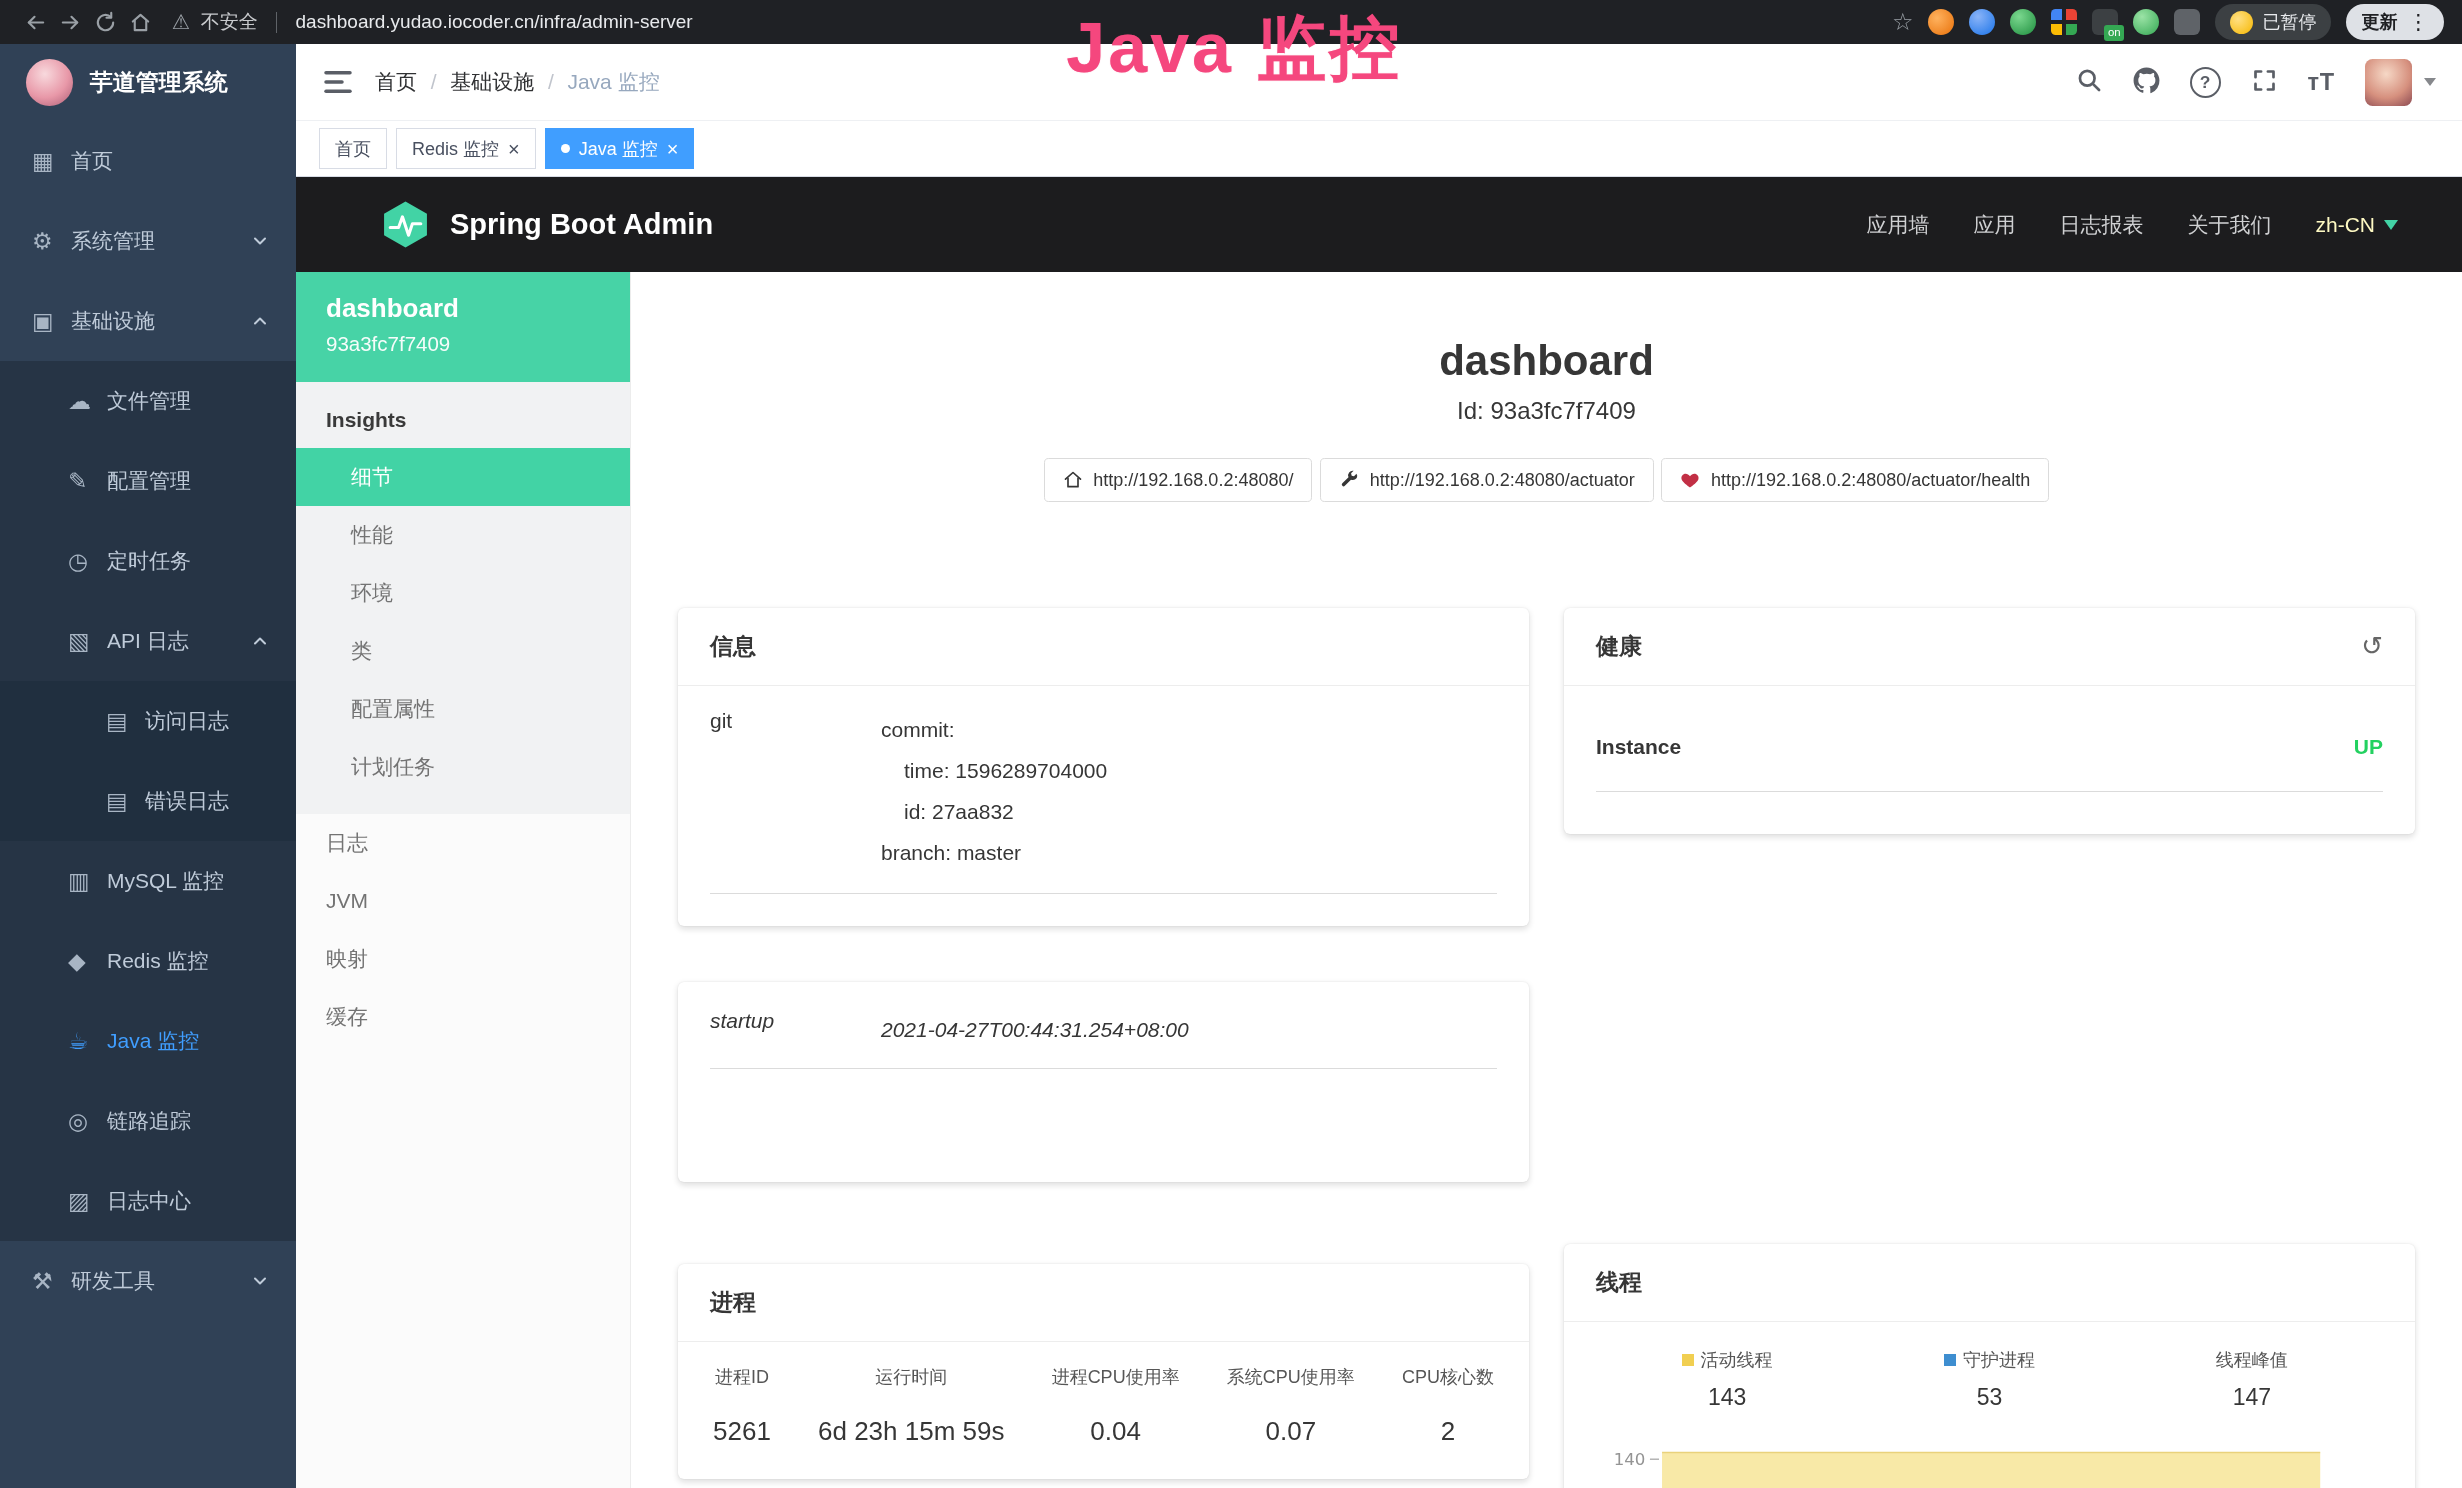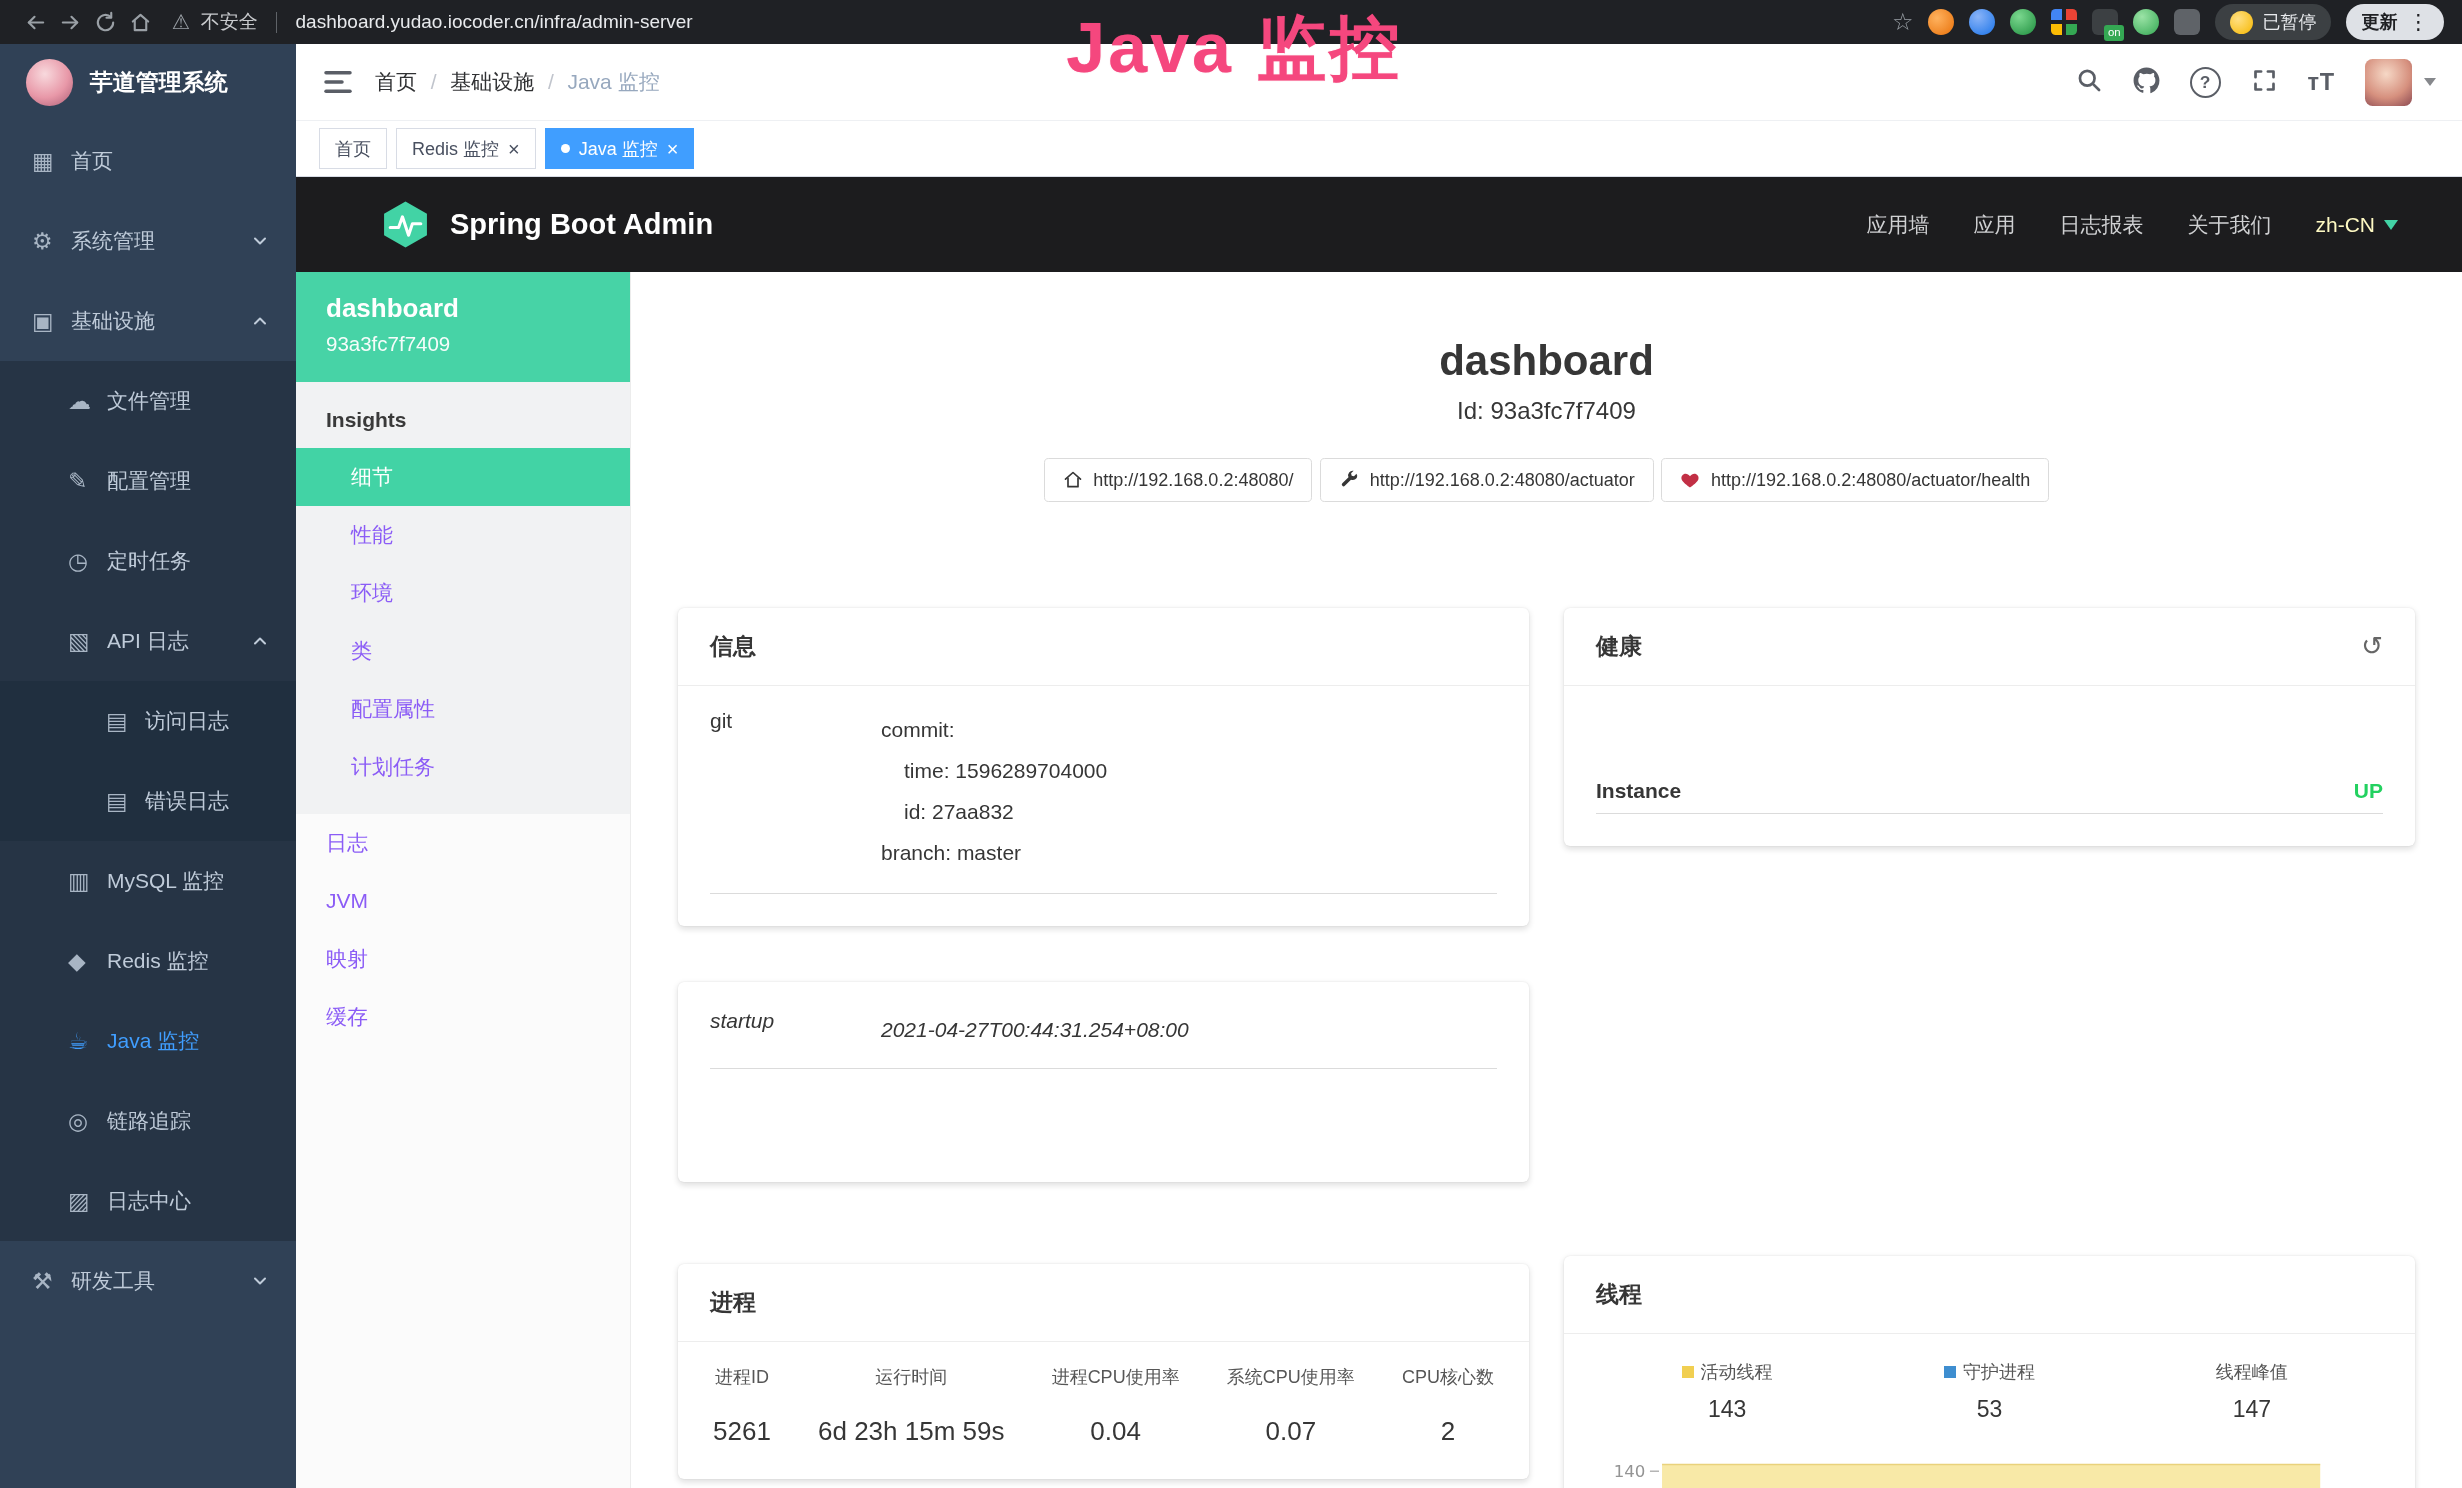--- a/index.html
+++ b/index.html
@@ -111,21 +111,21 @@
                border-top:10px solid #42d3a5;}
 
   
   .sba-body{flex:1;display:flex;min-height:0;}
   .sba-side{width:334px;flex:0 0 auto;background:#fbfbfb;border-right:0.8px solid #ececec;}
   .inst{background:#47d3a6;color:#fff;padding:21px 30px 26px;cursor:pointer;}
   .inst-name{font-size:26px;font-weight:700;}
   .inst-id{font-size:20.5px;margin-top:7.6px;opacity:.95;}
   .menu-group{background:#f1f2f3;padding-bottom:18px;}
   .group-label{padding:26px 30px 16.7px;font-size:21px;font-weight:700;color:#3a3a3a;}
-  .sba-item{height:58px;display:flex;align-items:center;padding-left:55px;font-size:21px;color:#8b5cf6;cursor:pointer;}
+  .sba-item{height:58px;display:flex;align-items:center;padding-left:55px;font-size:21px;color:#737373;cursor:pointer;}
   .sba-item.top{padding-left:30px;background:#fbfbfb;}
   .sba-item.active{background:#42d3a5;color:#fff;}
 
   .sba-content{flex:1;min-width:0;background:#fff;padding:65px 47px 0;}
   .page-title{margin:0;text-align:center;font-size:42px;font-weight:700;color:#363636;}
   .page-sub{text-align:center;font-size:24px;color:#363636;margin-top:12px;}
   .links{display:flex;justify-content:center;gap:7.6px;margin-top:33px;}
   .link-box{display:inline-flex;align-items:center;gap:10.6px;padding:10.6px 18px;border:1.5px solid #dbdbdb;
             border-radius:4.6px;font-size:18px;color:#363636;background:#fff;cursor:pointer;white-space:nowrap;}
   .link-box svg{width:20px;height:20px;flex:0 0 auto;}
@@ -147,21 +147,21 @@
 
   .kv{display:flex;align-items:flex-start;border-bottom:1.5px solid #dbdbdb;padding-bottom:20px;}
   .kv .k{flex:0 0 171px;}
   .v-lines{line-height:41px;}
   .v-lines .ind{padding-left:23px;}
   .card-metadata .card-b{padding-top:27px;font-style:italic;}
   .card-metadata .kv{padding-bottom:18px;}
   .card-metadata .v{line-height:41px;}
 
   .card-health .card-b{padding-top:49px;}
-  .hrow{display:flex;justify-content:space-between;border-bottom:1.5px solid #dbdbdb;padding-bottom:10px;margin-top:44px;}
+  .hrow{display:flex;justify-content:space-between;border-bottom:1.5px solid #dbdbdb;padding-bottom:32px;}
   .hk{font-weight:700;}
   .hv{font-weight:700;color:#23d160;}
 
   .stats{display:flex;justify-content:space-between;}
   .stat{text-align:center;padding:0 3px;}
   .sl{font-size:18px;color:#565656;}
   .sv{font-size:26px;color:#363636;margin-top:27px;}
 
   .legend{display:flex;margin-top:3px;}
   .lg{flex:1;text-align:center;}

